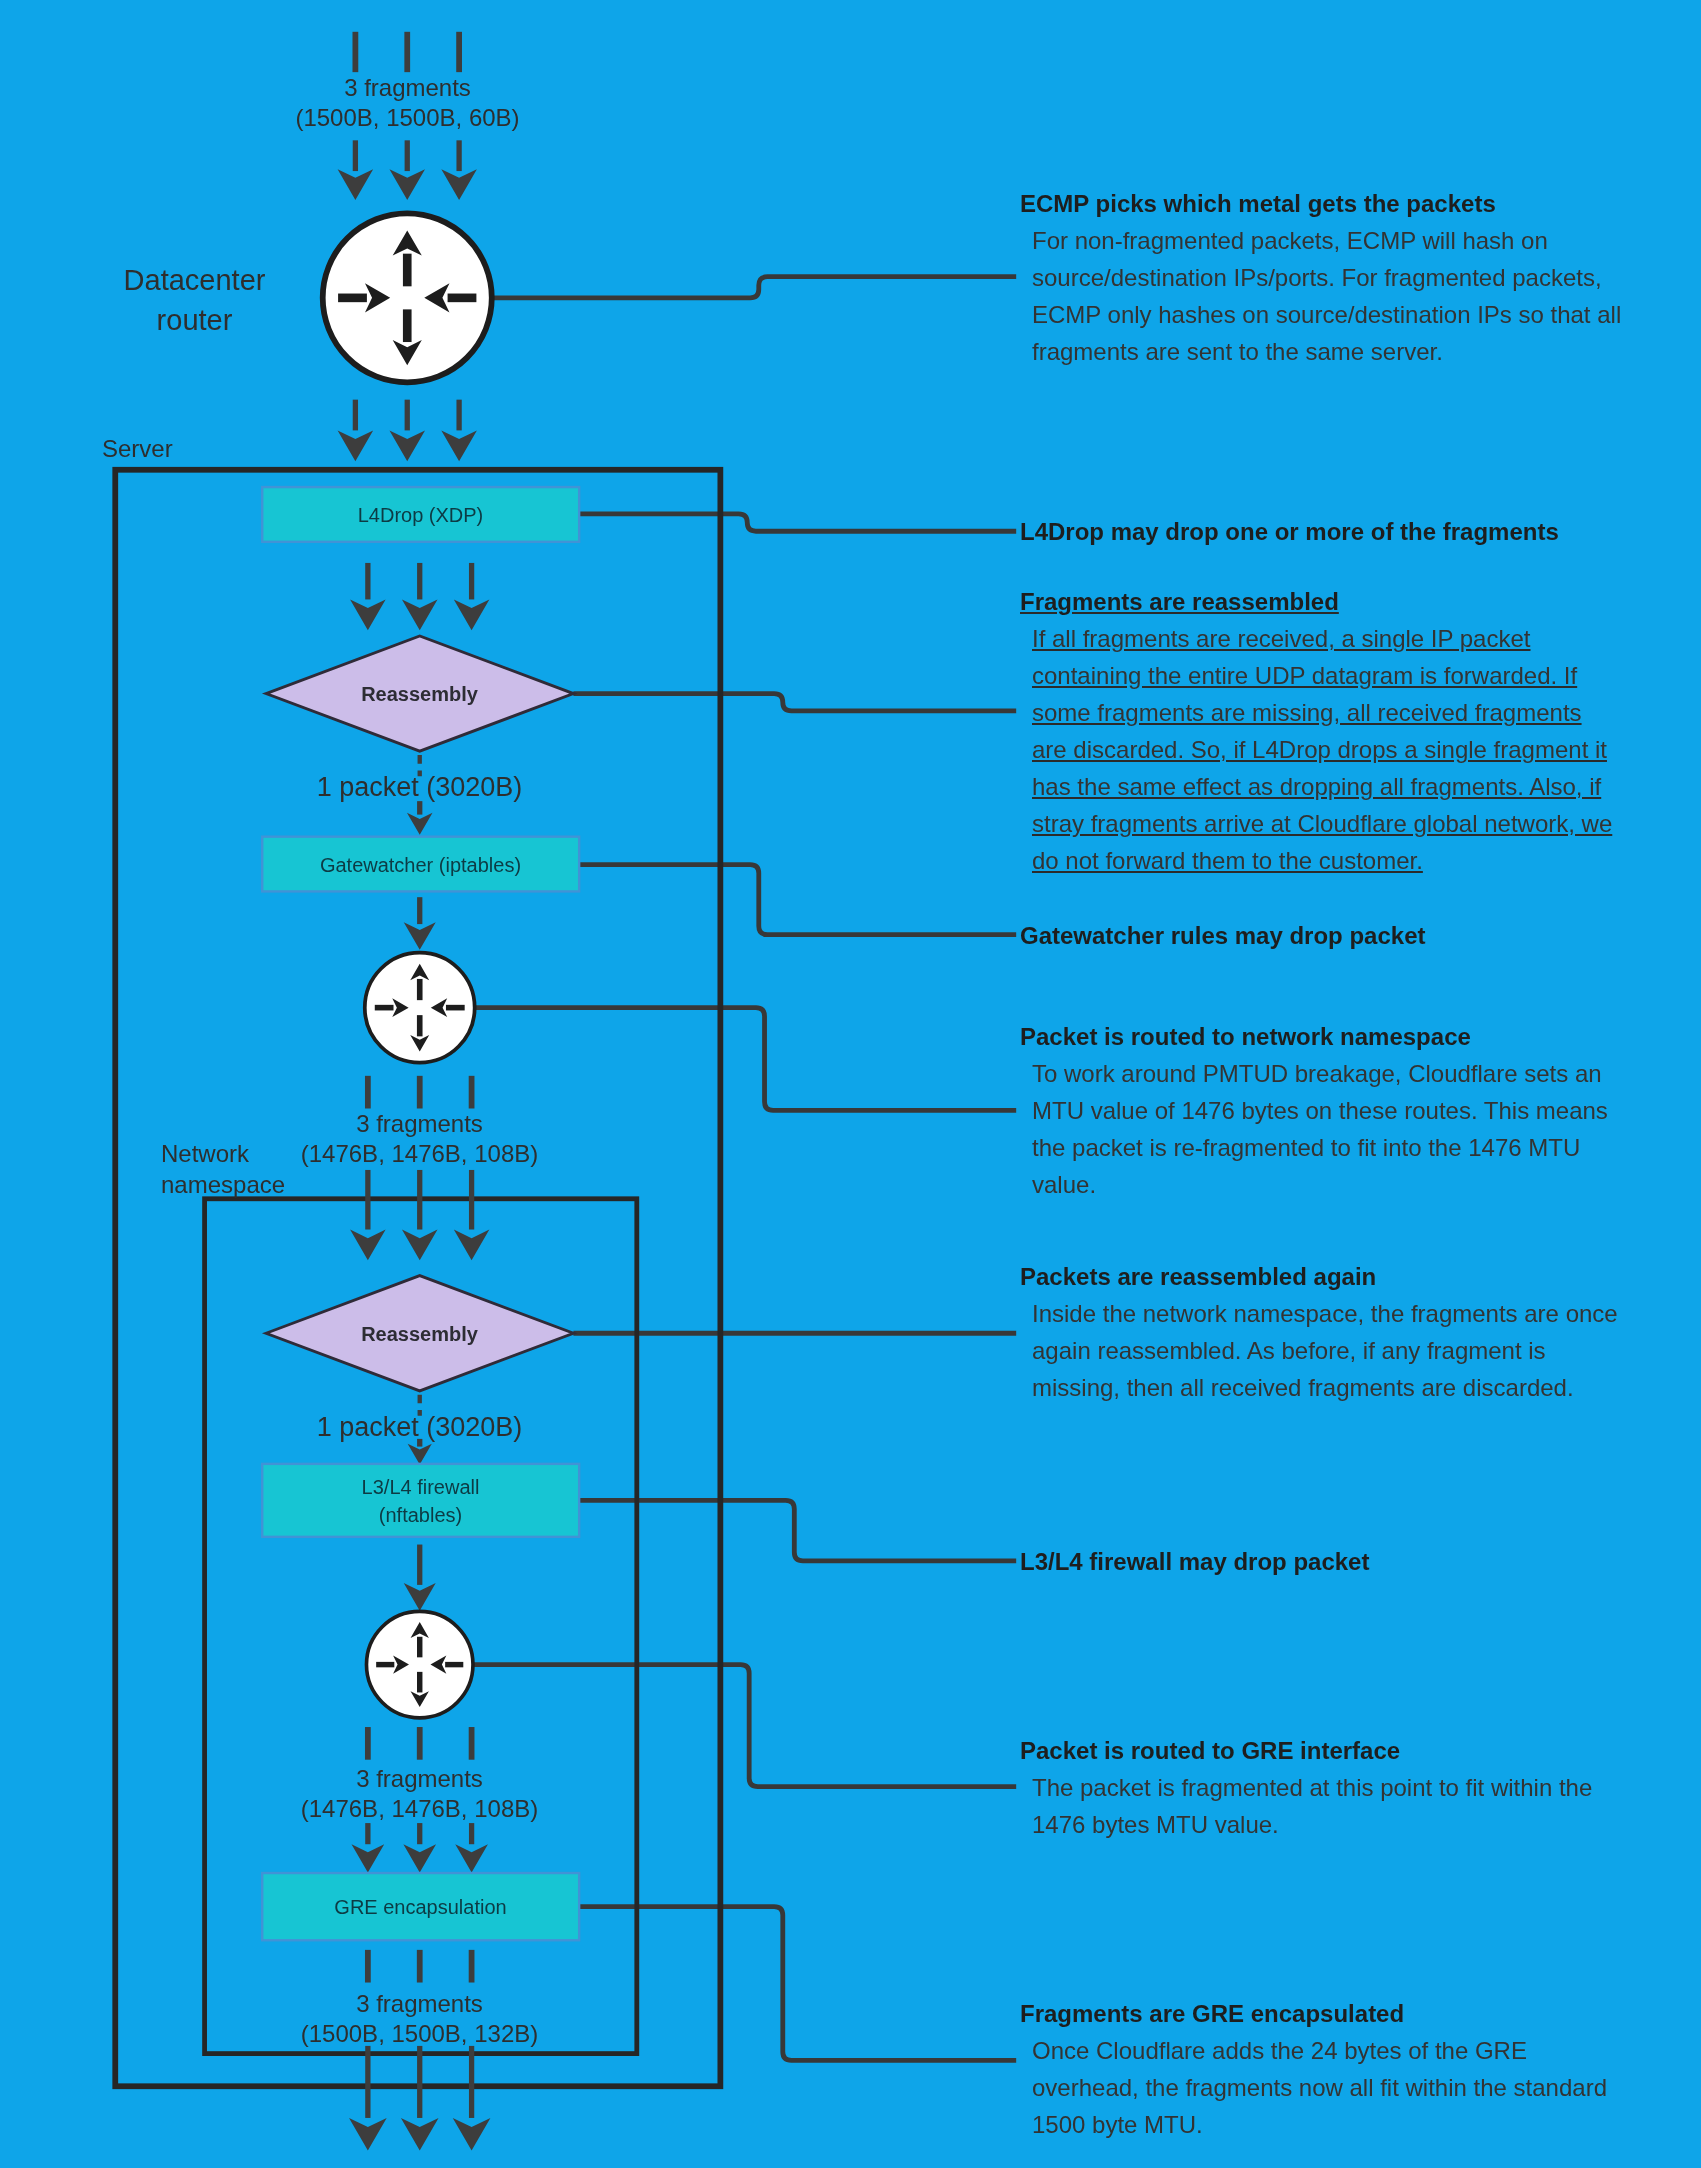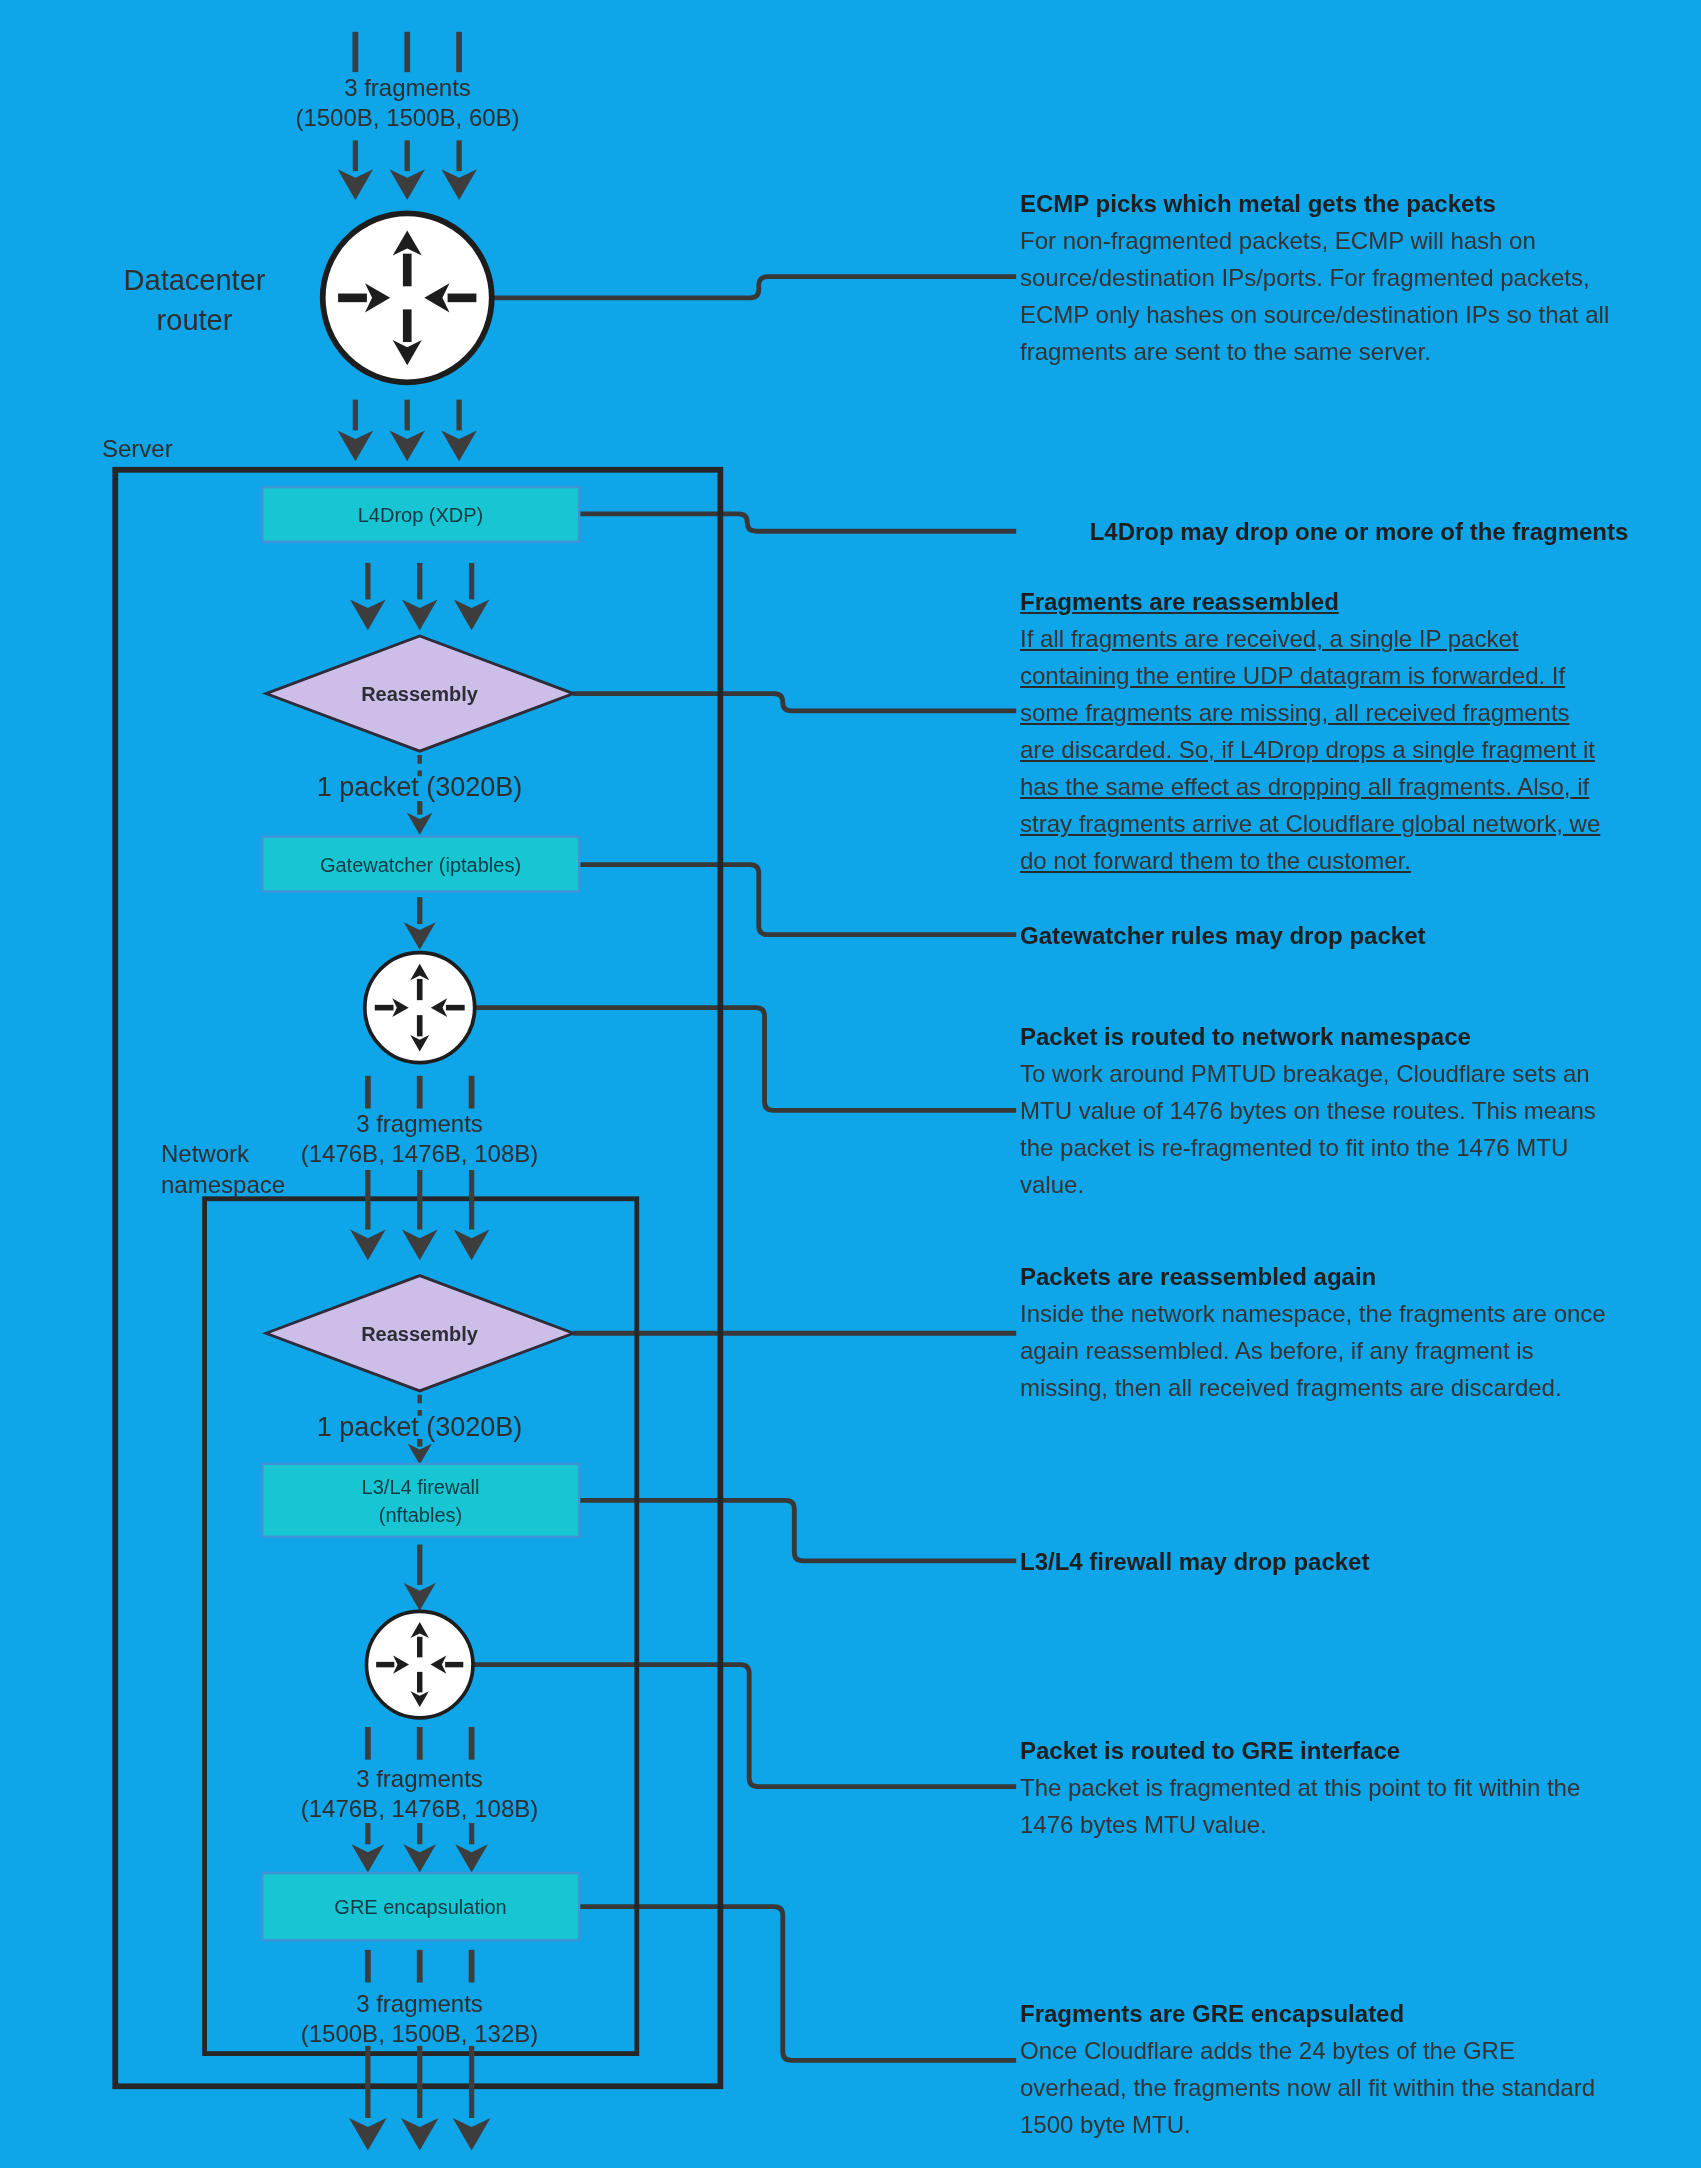--- a/index.html
+++ b/index.html
@@ -9,21 +9,21 @@
   .txt{position:absolute;white-space:pre-line;}
   .center{text-align:center;}
   .lbl{font-size:24px;line-height:30px;color:#2e2e2e;}
   .biglbl{font-size:29px;line-height:40px;color:#2e2e2e;}
   .pkt{font-size:27px;line-height:33px;color:#2e2e2e;}
   .boxlbl{position:absolute;display:flex;align-items:center;justify-content:center;
           text-align:center;font-size:20px;line-height:28px;color:#0d3b44;white-space:pre-line;}
   .dialbl{color:#2d2d34;font-weight:bold;}
   .ann{position:absolute;left:1020px;width:678px;font-size:24px;line-height:37px;}
   .ann .t{font-weight:bold;color:#1e1e1e;white-space:pre-line;}
-  .ann .b{color:#333333;white-space:pre-line;}
+  .ann .b{color:#333333;white-space:pre-line;margin-left:12px;}
 </style>
 </head>
 <body>
 
 <div class="stage">
 
 <svg width="1701" height="2168" viewBox="0 0 1771 2257">
   <defs>
     <g id="ah">
           <polygon points="-18.5,0 0,9 18.5,0 0,32"></polygon>
@@ -184,21 +184,21 @@
 <div class="txt lbl center" style="left:266px;top:1989px;width:307px;">3 fragments
 (1500B, 1500B, 132B)</div>
 
 <div class="ann" style="top:185px;">
   <div class="t">ECMP picks which metal gets the packets</div>
   <div class="b">For non-fragmented packets, ECMP will hash on
 source/destination IPs/ports. For fragmented packets,
 ECMP only hashes on source/destination IPs so that all
 fragments are sent to the same server.</div>
 </div>
-<div class="ann" style="top:513px;text-align:center;">
+<div class="ann" style="top:513px;">
   <div class="t">L4Drop may drop one or more of the fragments</div>
   <div class="b"></div>
 </div>
 <div class="ann" style="top:583px;text-decoration:underline;">
   <div class="t">Fragments are reassembled</div>
   <div class="b">If all fragments are received, a single IP packet
 containing the entire UDP datagram is forwarded. If
 some fragments are missing, all received fragments
 are discarded. So, if L4Drop drops a single fragment it
 has the same effect as dropping all fragments. Also, if

